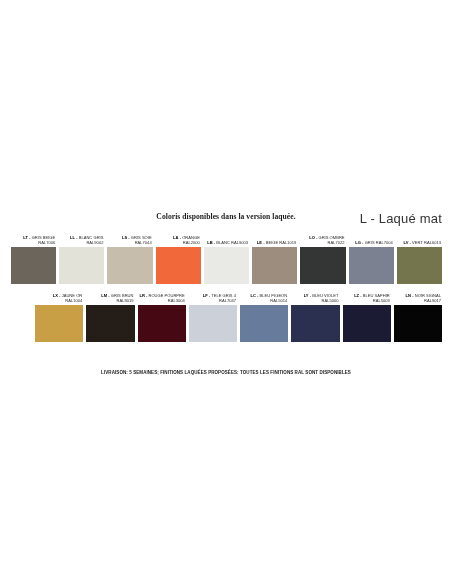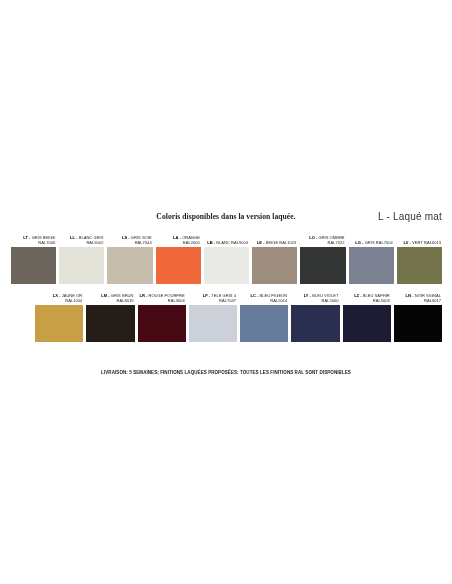--- a/index.html
+++ b/index.html
@@ -46,21 +46,21 @@
     font-size: 7.6px;
     letter-spacing: 0.05px;
     color: #1b1b1b;
   }
 
   .finish-label {
     position: absolute;
     right: 10px;
     top: 3px;
     font-family: "Liberation Sans", sans-serif;
-    font-size: 10px;
+    font-size: 13px;
     color: #333333;
     letter-spacing: 0.2px;
   }
 
   
   .grid {
     position: absolute;
     left: 11px;
     top: 226px;
     width: 431px;

